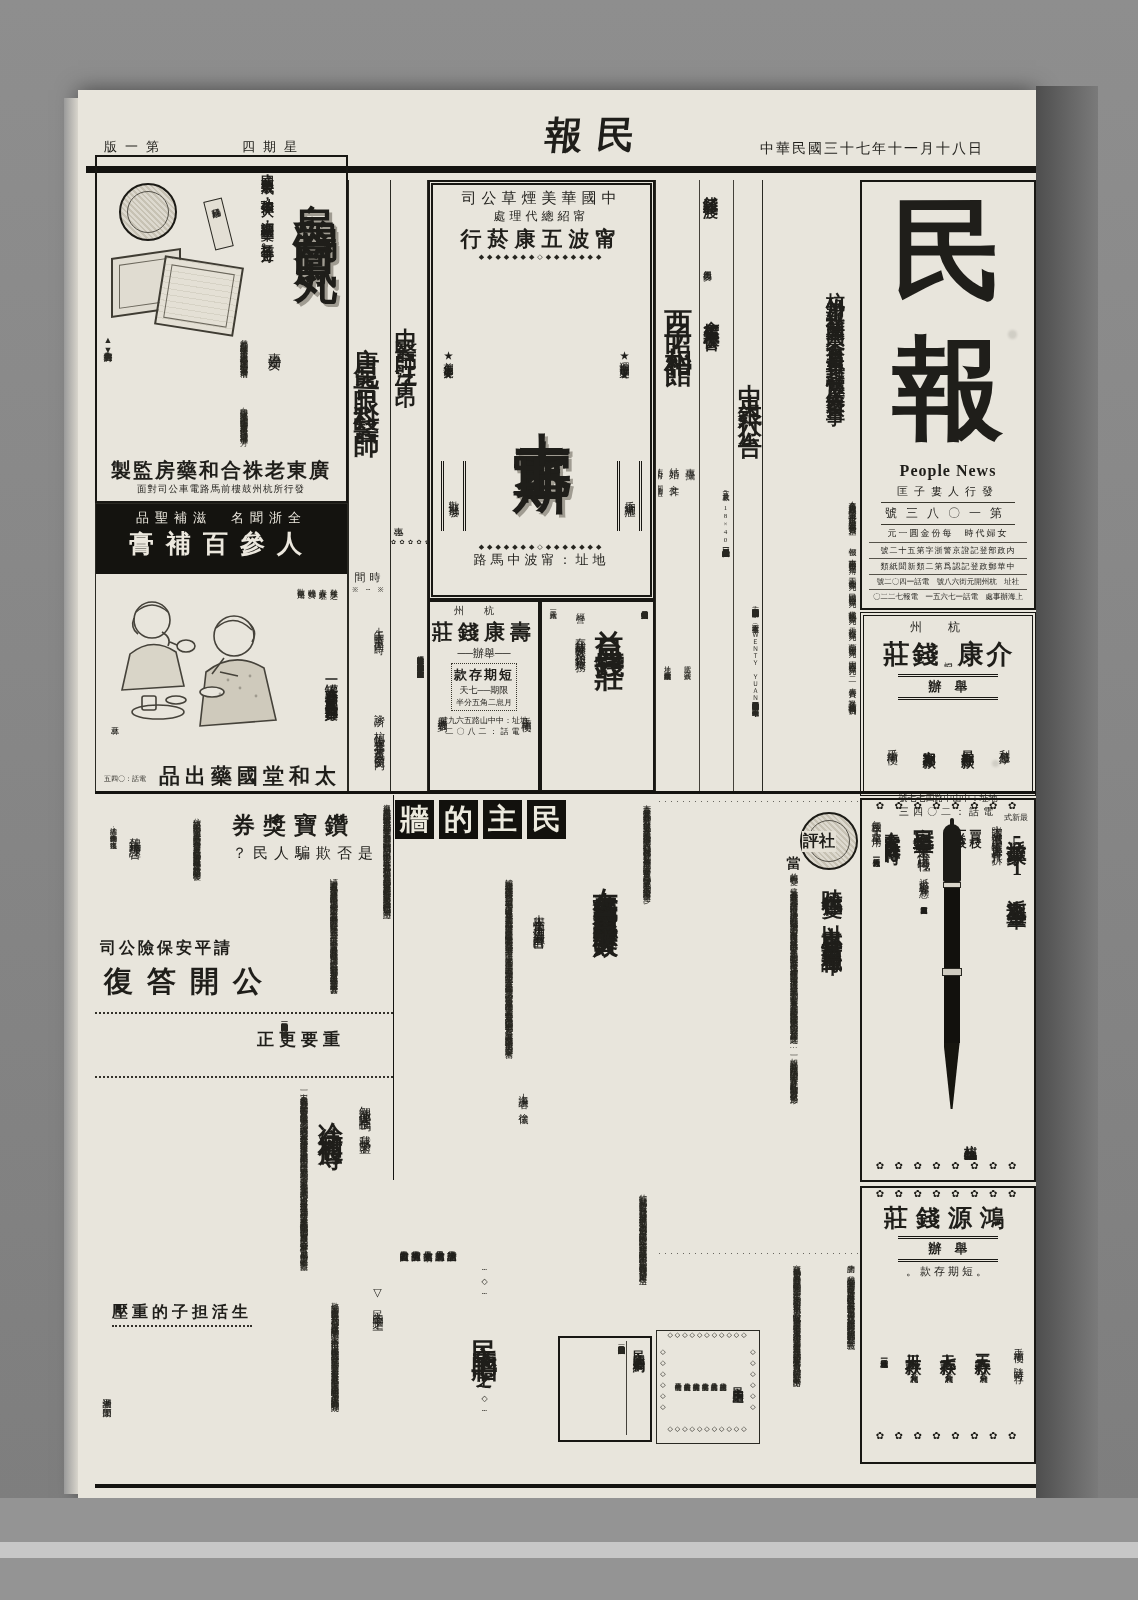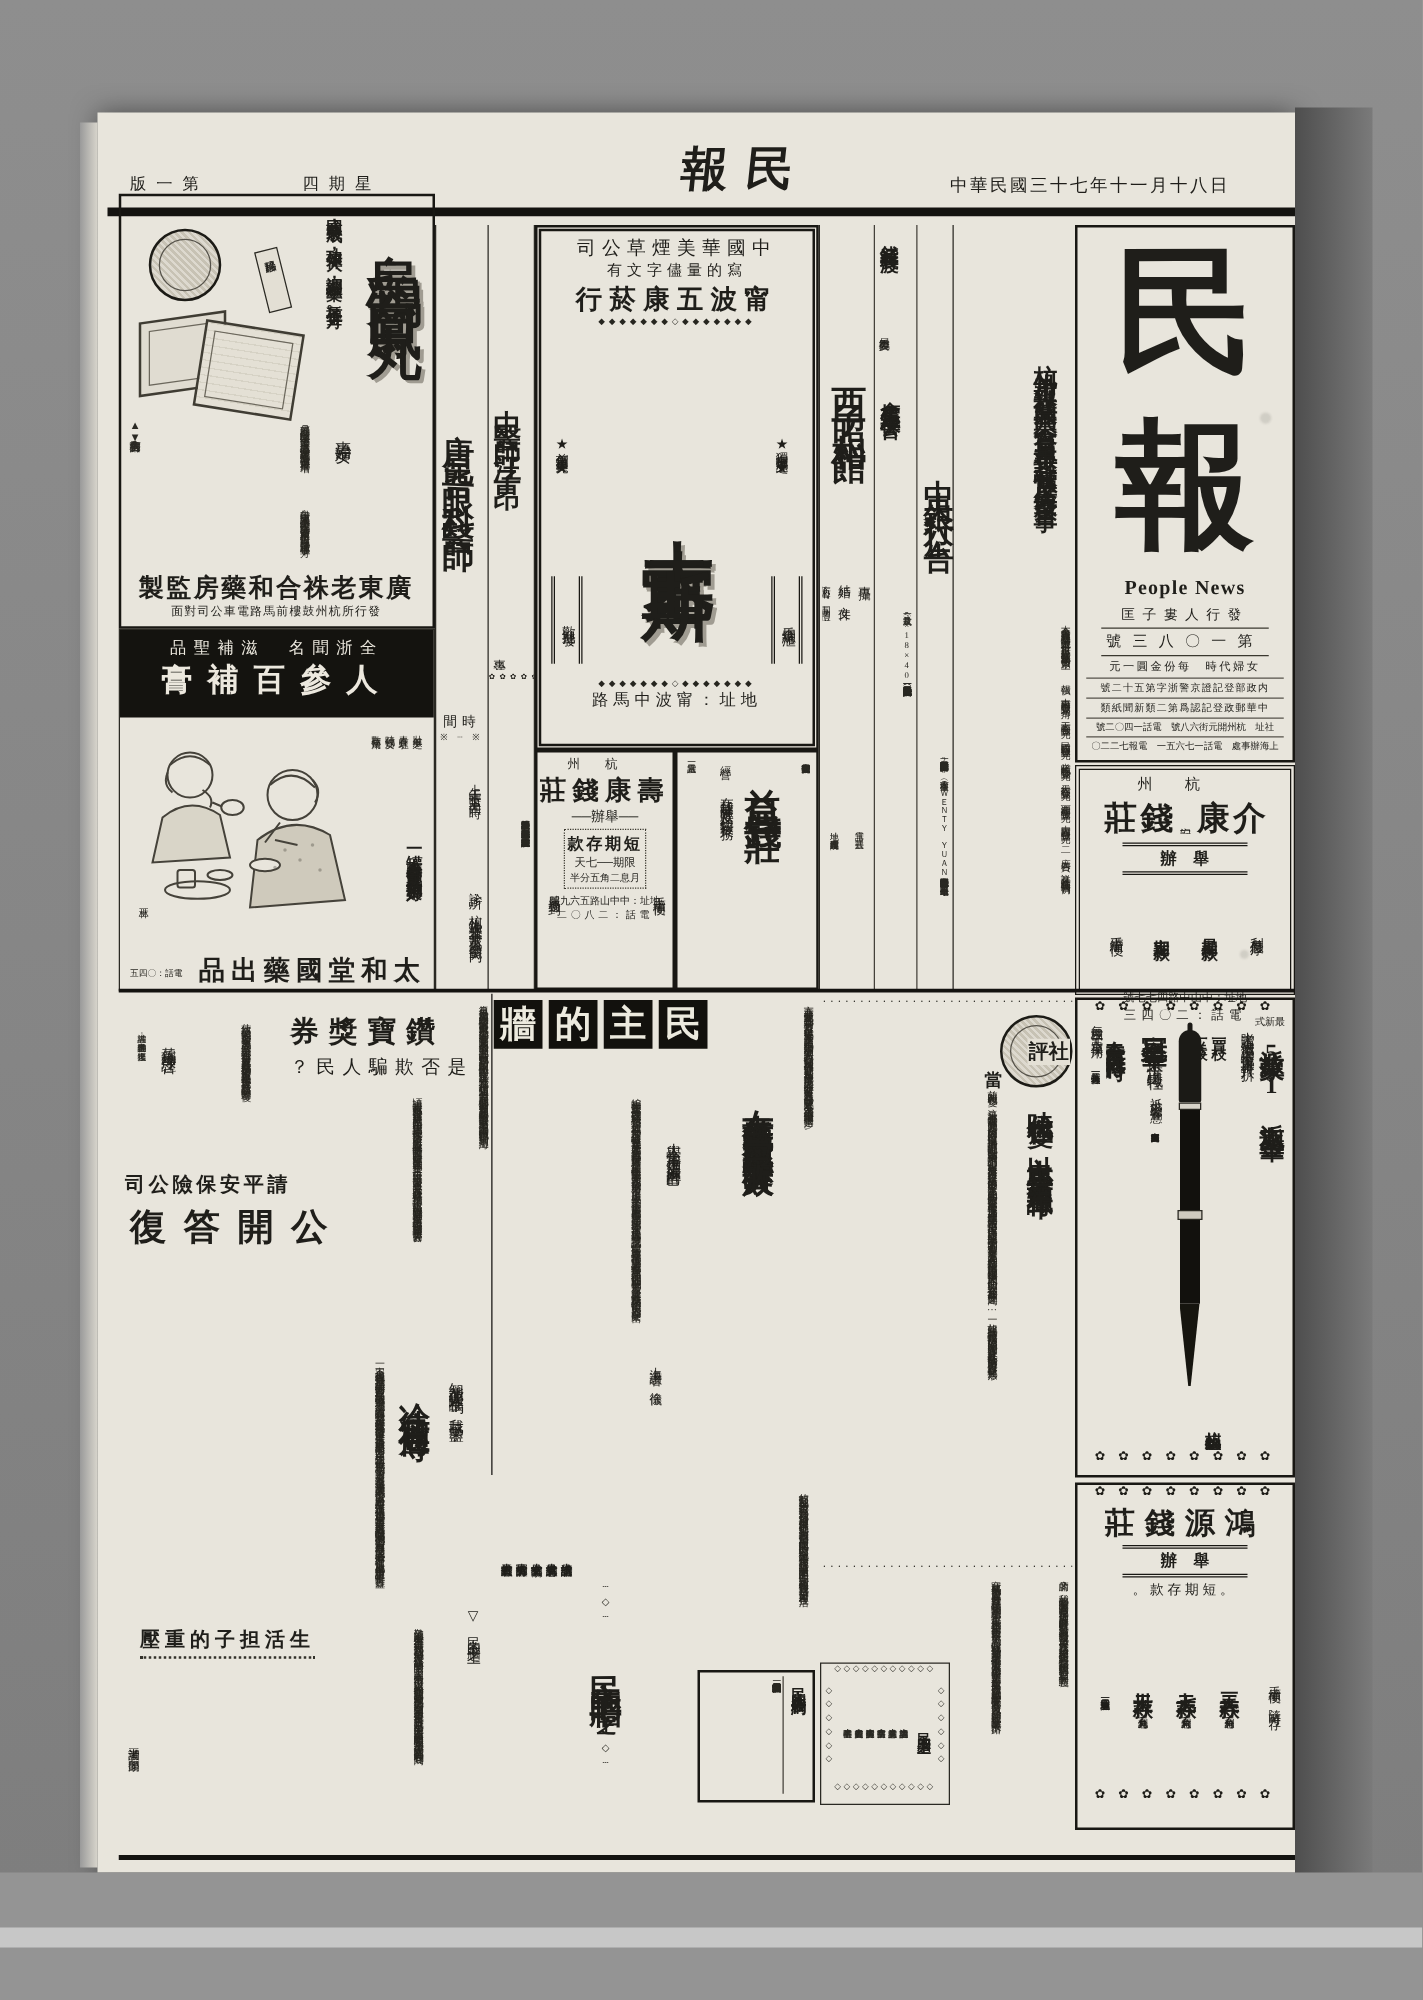--- a/index.html
+++ b/index.html
@@ -19,21 +19,21 @@
   .flow{font-size:10px;letter-spacing:4px;text-align:center;color:#1c1b16;line-height:12px;overflow:hidden;white-space:nowrap;}
   .dotline{font-size:9px;letter-spacing:3px;color:#26251f;overflow:hidden;white-space:nowrap;}
   .boxchar{width:39px;height:39px;background:#12110d;color:#eceade;font-size:29px;font-weight:700;display:flex;align-items:center;justify-content:center;}
   .pen{position:relative;width:28px;height:296px;}
   .pen .clip{position:absolute;top:0;left:12px;width:4px;height:42px;background:#1b1a16;border-radius:2px;}
   .pen .cap{position:absolute;top:6px;left:5px;width:18px;height:58px;background:#1b1a16;border-radius:9px 9px 2px 2px;}
   .pen .band{position:absolute;top:64px;left:5px;width:18px;height:6px;background:#d9d5ca;border:1px solid #2a2923;box-sizing:border-box;}
   .pen .bdy{position:absolute;top:70px;left:6px;width:16px;height:155px;background:#12110d;}
   .pen .ring{position:absolute;top:150px;left:4px;width:20px;height:8px;background:#cfcbc0;border:1px solid #2a2923;box-sizing:border-box;}
   .pen .nib{position:absolute;top:225px;left:6px;width:16px;height:66px;background:#16150f;clip-path:polygon(0 0,100% 0,56% 100%,44% 100%);}
-  .circle-ic{border-radius:50%;border:2px solid #1c1b16;background:repeating-linear-gradient(45deg,#ddd9cf 0 2px,#c7c2b4 2px 4px);display:flex;align-items:center;justify-content:flex-end;}
+  .circle-ic{border-radius:50%;border:2px solid #1c1b16;background:repeating-linear-gradient(45deg,#ddd9cf 0 2px,#c7c2b4 2px 4px);display:flex;align-items:center;justify-content:flex-start;}
   .globe-lines{position:absolute;inset:6px;border-radius:50%;border:1px solid #55524a;}
   .sealbox{border:1px solid #2a2923;padding:1px 2px;background:#e3dfd4;}
   .crate{position:absolute;border:2px solid #3f3c33;background:#e0dcd1;}
   .crate i{position:absolute;inset:6px;border:1px solid #6b675c;}
 </style>
 </head>
 <body>
 
 <div id="stage">
 
@@ -164,21 +164,21 @@
       <div class="v t7" style="height:280px;width:30px;">（一）式及數量5×18×40呎長工字樑英鐵製共計十七根（二）交貨地點南星橋（三）願購者自十一月十五日起至二十二日止向工務處接洽看貨並繳保證金一千元（四）十一月二十四日上午十時在工務處當眾開標</div>
     </div>
     <div style="width:28px;">
       <div class="v b ctr" style="font-size:24px;height:420px;letter-spacing:10px;margin-top:4px;">中央銀行公告</div>
       <div class="v t7" style="height:180px;width:26px;">本行奉命自即日起發行金圓二十元券一種該券圖案說明如下正面中間花心內有二十元三字四角均有20字樣下面並有（ＴＷＥＮＴＹ　ＹＵＡＮ）字樣及本行總裁發行局局長簽章背面藍色中間風景圖及行名年份　中華民國三十七年十一月十五日</div>
     </div>
   </div>
 
   <div class="abs" style="left:428px;top:180px;width:227px;height:420px;border:5px double #181713;box-sizing:border-box;text-align:center;padding-top:4px;">
     <div style="font-size:15px;letter-spacing:5px;">司公草煙美華國中</div>
-    <div style="font-size:12px;letter-spacing:4px;">有文字儘量的寫</div>
+    <div style="font-size:12px;letter-spacing:4px;">處理代總紹甯</div>
     <div class="b" style="font-size:21px;letter-spacing:6px;">行菸康五波甯</div>
     <div class="dotline" style="font-size:7px;">◆◆◆◆◆◆◆◇◆◆◆◆◆◆◆</div>
     <div style="display:flex;justify-content:space-between;height:278px;padding:2px 8px;">
       <div>
         <div class="v" style="font-size:10px;height:190px;letter-spacing:1px;">★首創價廉物美先鋒★</div>
         <div class="v" style="font-size:11px;height:70px;border-left:3px double #181713;border-right:3px double #181713;padding:0 2px;margin-top:8px;">歡迎批發</div>
       </div>
       <div class="v b shadow3d" style="font-size:58px;height:276px;letter-spacing:8px;">大克雷斯</div>
       <div>
         <div class="v" style="font-size:10px;height:190px;letter-spacing:1px;">★獨握甯屬烟中之王★</div>
@@ -291,20 +291,24 @@
 
   <div class="abs b" style="left:232px;top:810px;font-size:23px;letter-spacing:8px;">券獎寶鑽</div>
   <div class="abs" style="left:232px;top:844px;font-size:15px;letter-spacing:6px;">？民人騙欺否是</div>
   <div class="abs v tiny" style="left:205px;top:872px;height:134px;width:134px;">頃讀貴報載有中央發行鑽寶獎券杭州區由中央信託局委托平安保險公司出售並設有郵購部敝人因一時好奇湊集金圓四元於十月二十三日匯寄平安公司購買獎券八張有匯款收據可稽詎於二十六日傍晚由新登郵局信差遞來該公司復函竟謂並無是項獎券云云</div>
   <div class="abs v tiny" style="left:146px;top:812px;height:190px;width:56px;">信致該公司追問迄今如石沉海底令人不解該公司是否假借發行獎券名義欺騙民眾素仰貴報為民喉舌懇予披露並請該公司公開答復！</div>
   <div class="abs v" style="left:126px;top:828px;font-size:12px;height:140px;">黃錫坤等謹啓</div>
   <div class="abs v t7" style="left:108px;top:822px;height:160px;">編者註：本件曾去函查詢，迄未獲復。</div>
   <div class="abs b" style="left:100px;top:938px;font-size:16px;letter-spacing:3px;">司公險保安平請</div>
   <div class="abs b" style="left:104px;top:962px;font-size:29px;letter-spacing:14px;">復答開公</div>
 
+  <div class="abs" style="left:95px;top:1012px;width:298px;height:66px;border-top:2px dotted #33312a;border-bottom:2px dotted #33312a;box-sizing:border-box;">
+    <div class="abs b" style="right:48px;top:14px;font-size:17px;letter-spacing:5px;">正更要重</div>
+    <div class="abs v t7" style="left:4px;top:4px;height:56px;width:190px;">昨日本報第一版民主的牆欄內載有抗戰時曾立功勝利後反被誣為漢奸一文其具名黃造雄係黃意雄之誤植特此更正並深致歉意　民報編輯部謹啓</div>
+  </div>
 
   <div class="abs" style="left:395px;top:800px;display:flex;gap:5px;">
     <div class="boxchar">牆</div>
     <div class="boxchar">的</div>
     <div class="boxchar">主</div>
     <div class="boxchar">民</div>
   </div>
   <div class="abs rule" style="left:393px;top:795px;width:1px;height:385px;"></div>
   <div class="abs v tiny" style="left:624px;top:798px;height:380px;width:28px;">言亦非有彼此兩家各具勢利之打算不是以促成雙方家長之圖此風由來再加社會的惡習人心已從趨勢利擇偶條件皆取勢利為先決條件風民之家亦非財富百萬官建九品今日贓吏且此亦不足為憑者不講婚嫁事因這一步</div>
   <div class="abs v b" style="left:548px;top:868px;font-size:25px;height:232px;width:76px;line-height:38px;letter-spacing:3px;">女青年低頭舊禮教男同學戀愛告失敗</div>

